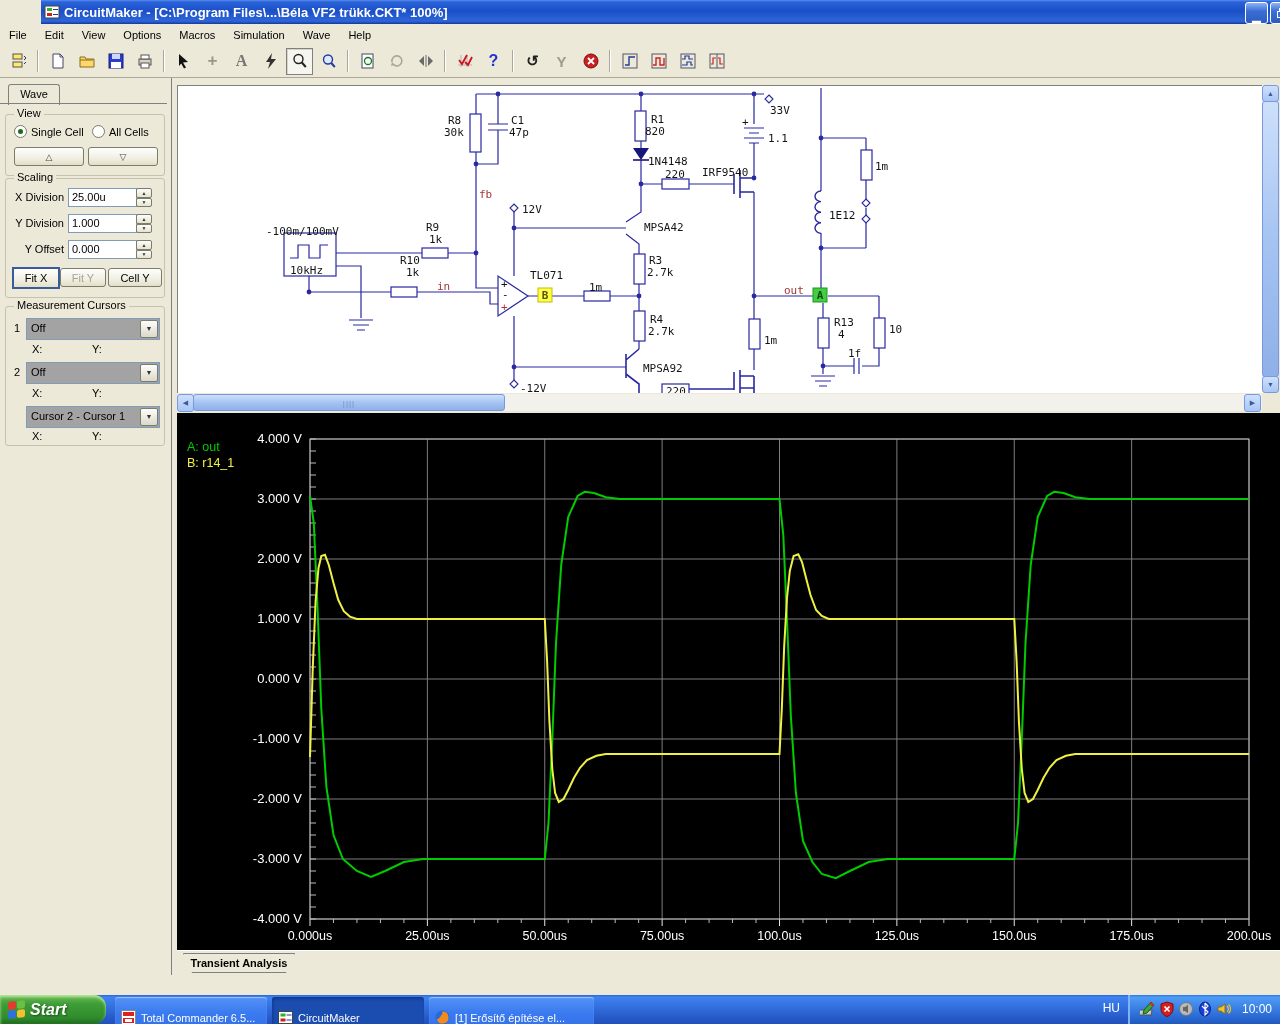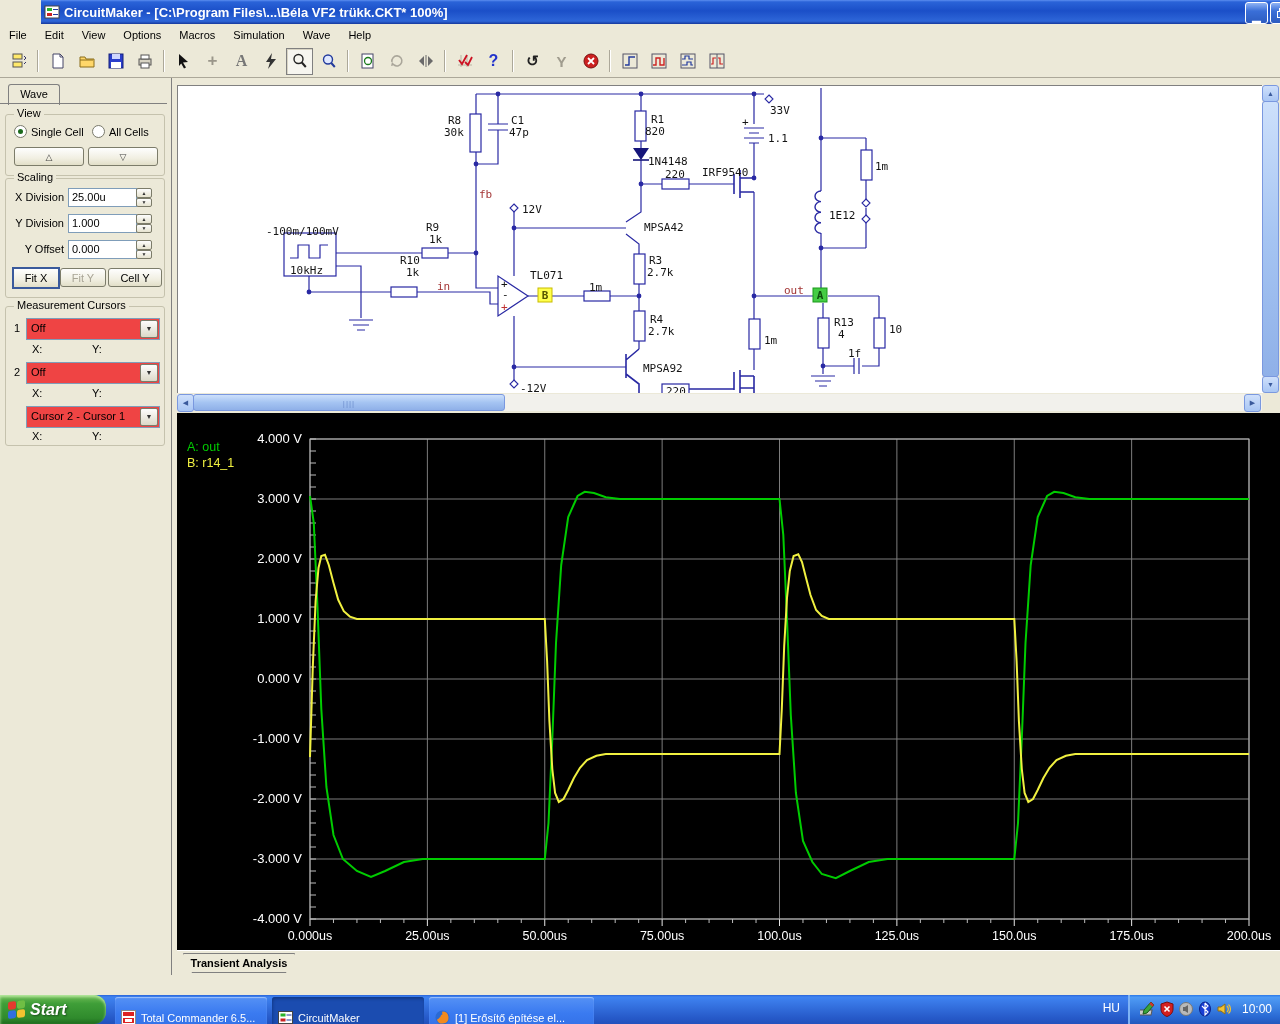--- a/index.html
+++ b/index.html
@@ -39,21 +39,21 @@
     display:inline-block;vertical-align:-2px;margin-right:4px;position:relative;}
   .radio.sel::after{content:"";position:absolute;left:3px;top:3px;width:5px;height:5px;border-radius:50%;background:#1c6a1c;}
   .xpbtn{border:1px solid #7c7c6a;border-radius:3px;background:linear-gradient(180deg,#fefefe,#f1efe2 60%,#e2dfc8);
     display:inline-flex;align-items:center;justify-content:center;font-size:11px;}
   .xpbtn.default{border:2px solid #3a5a9c;border-radius:0;}
   .xpbtn.disabled{color:#a8a495;}
   .field{background:#fff;border:1px solid #7f9db9;height:17px;line-height:17px;padding-left:3px;}
   .spin{display:inline-flex;flex-direction:column;width:16px;height:19px;}
   .spin span{flex:1;border:1px solid #7c7c6a;border-radius:2px;background:linear-gradient(180deg,#fdfdfd,#e6e3cf);
     font-size:5px;display:flex;align-items:center;justify-content:center;color:#333;}
-  .combo{position:absolute;height:20px;background:#ef4444;border:1px solid #7f9db9;line-height:18px;padding-left:4px;}
+  .combo{position:absolute;height:20px;background:#a3a3a3;border:1px solid #7f9db9;line-height:18px;padding-left:4px;}
   .combo .drop{position:absolute;right:1px;top:1px;width:16px;height:16px;border:1px solid #7c7c6a;border-radius:2px;
     background:linear-gradient(180deg,#fdfdfd,#dcd9c8);font-size:7px;display:flex;align-items:center;justify-content:center;color:#333;}
   .xylab{position:absolute;color:#000;}
   
   .circuit{position:absolute;left:177px;top:85px;width:1085px;height:307px;background:#fff;
     border-top:1px solid #808080;border-left:1px solid #808080;}
   .circuit svg text{font-family:"DejaVu Sans Mono",monospace;font-size:11px;}
   
   .vscroll{position:absolute;left:1262px;top:85px;width:16px;height:307px;background:#f2f1ec;}
   .hscroll{position:absolute;left:177px;top:394px;width:1085px;height:17px;background:#f2f1ec;}

